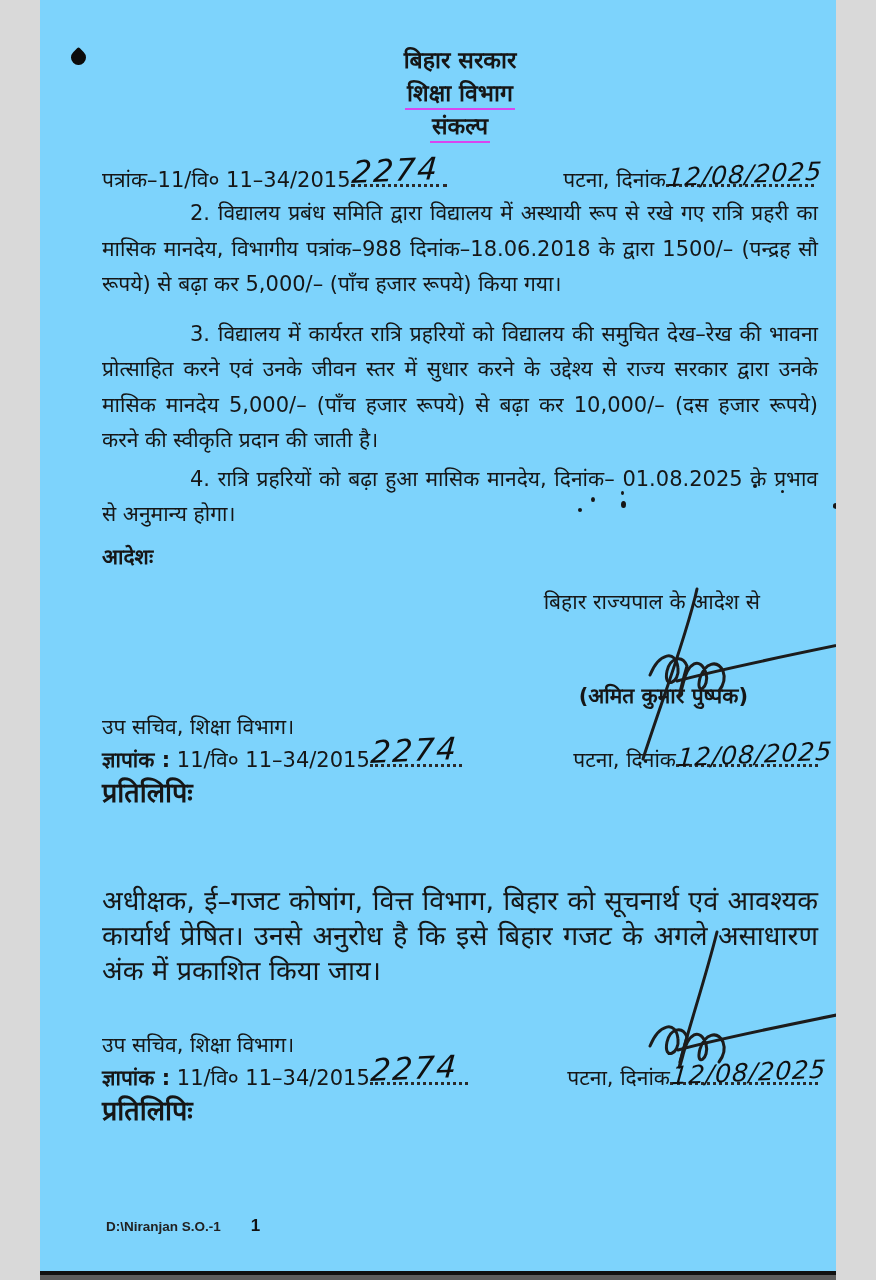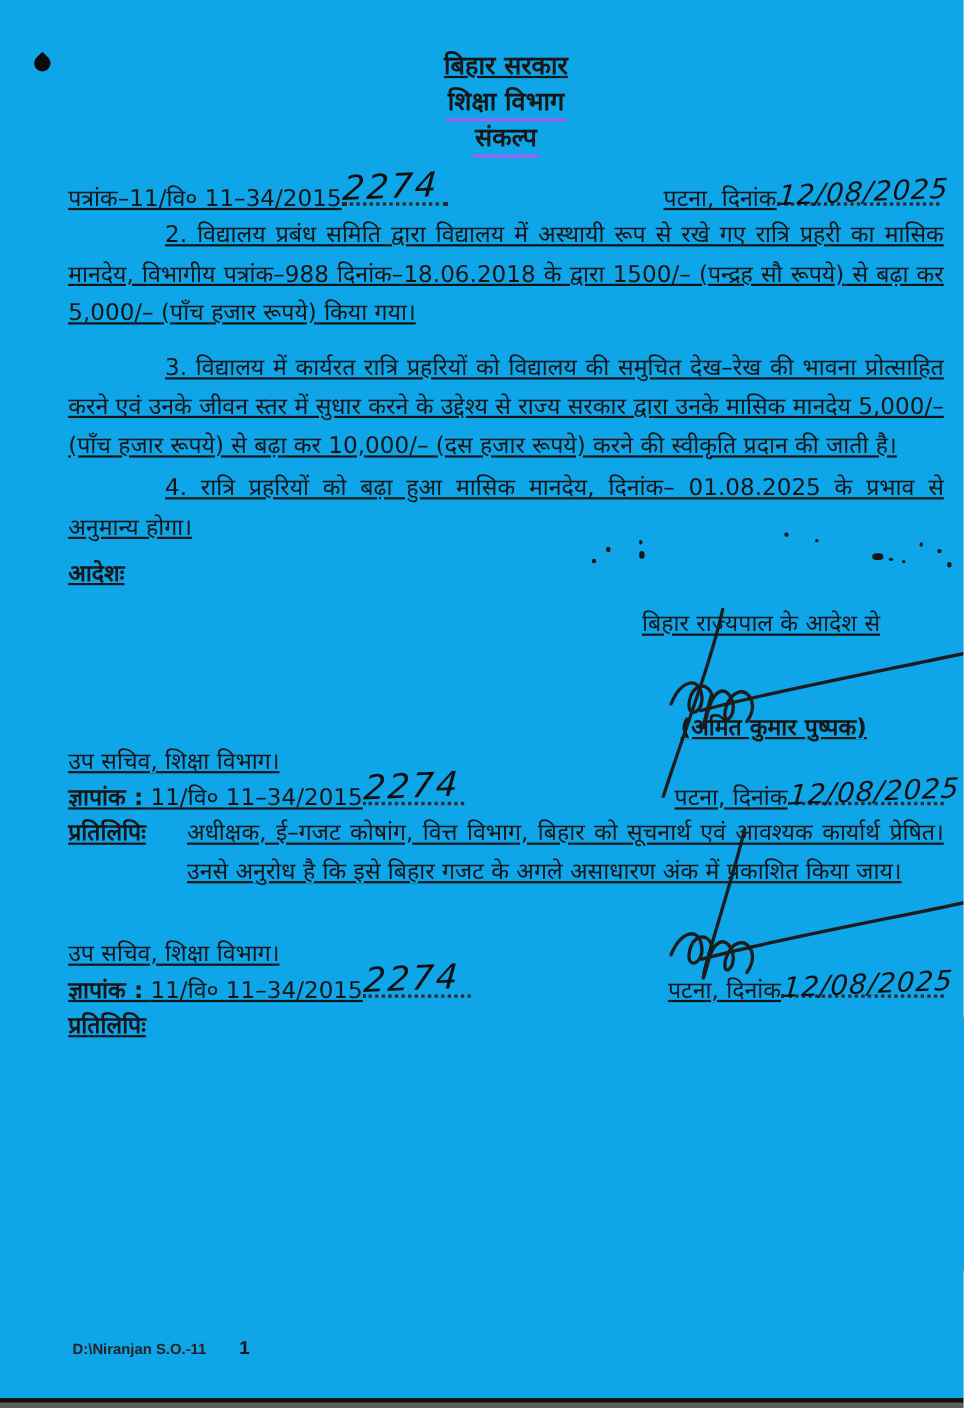--- a/index.html
+++ b/index.html
@@ -1,24 +1,23 @@
 <!DOCTYPE html>
 <html><head>
 <meta charset="utf-8">
 <style>
   html,body{margin:0;padding:0;background:#d9d9d9;}
   .page{
     position:relative;
-    width:876px;height:1280px;
+    width:796px;height:1280px;
     margin:0 auto;
-    background:#0ea5e9;
+    background:#7dd3fc;
     font-family:"DejaVu Sans","Liberation Sans",sans-serif;
     color:#161616;
     overflow:hidden;
-    text-decoration:underline;
   }
   .content{padding:44px 18px 0 62px;}
 
   
   .hdr{text-align:center;line-height:33px;font-size:23px;font-weight:bold;}
   .hdr .u{border-bottom:2px solid #d946ef;padding:0 2px 1px 2px;display:inline-block;line-height:27px;}
 
   
   .row{display:flex;justify-content:space-between;align-items:center;font-size:21px;gap:40px;}
   .refrow{margin-top:22px;padding-right:4px;}
@@ -37,21 +36,21 @@
   .order .txt{flex:1;text-align:justify;}
 
   
   .byorder{font-size:21px;text-align:right;padding-right:58px;margin-top:12px;}
   .sigwrap{position:relative;height:66px;}
   .sigsvg{position:absolute;overflow:visible;pointer-events:none;}
   .sig-name{font-size:21px;font-weight:bold;text-align:right;padding-right:70px;line-height:31px;}
   .sig-desig{font-size:21px;text-align:left;padding-right:52px;line-height:31px;}
   .memo-left{white-space:nowrap;}
   .memo-left .lbl{font-weight:bold;}
-  .copy{display:flex;font-size:21px;line-height:35px;margin-top:2px;}
+  .copy{display:flex;font-size:27px;line-height:35px;margin-top:2px;flex-direction:column;}
   .copy .lbl{flex:0 0 108px;font-weight:bold;}
   .copy .txt{flex:1;text-align:justify;}
 
   
   .blob{position:absolute;left:31px;top:50px;width:15px;height:15px;background:#0c0c0c;border-radius:2px 50% 50% 50%;transform:rotate(45deg);}
   .blob:after{content:"";position:absolute;left:3px;top:3px;width:11px;height:11px;background:#0c0c0c;border-radius:50%;}
   .speck{position:absolute;background:#161616;border-radius:50%;}
   .bottom-edge{position:absolute;left:0;bottom:0;width:876px;height:9px;background:#5d5d5d;border-top:4px solid #111;box-sizing:border-box;}
   .footer{position:absolute;left:66px;top:1216px;display:flex;align-items:baseline;gap:30px;font-family:"Liberation Sans",sans-serif;}
   .footer .path{font-size:13.5px;font-weight:bold;color:#222;}
@@ -155,19 +154,19 @@
     <span class="speck" style="left:741px;top:490px;width:3px;height:3px;"></span>
     <span class="speck" style="left:793px;top:503px;width:10px;height:6px;border-radius:40%;"></span>
     <span class="speck" style="left:808px;top:507px;width:4px;height:3px;"></span>
     <span class="speck" style="left:820px;top:509px;width:3px;height:3px;"></span>
     <span class="speck" style="left:836px;top:493px;width:3px;height:4px;"></span>
     <span class="speck" style="left:852px;top:499px;width:4px;height:4px;"></span>
     <span class="speck" style="left:861px;top:511px;width:4px;height:5px;"></span>
   </div>
 
   <div class="footer">
-    <span class="path">D:\Niranjan S.O.-11</span>
+    <span class="path">D:\Niranjan S.O.-1</span>
     <span class="pg">1</span>
   </div>
 
   <div class="bottom-edge"></div>
 
 </div>
 
 </body></html>

